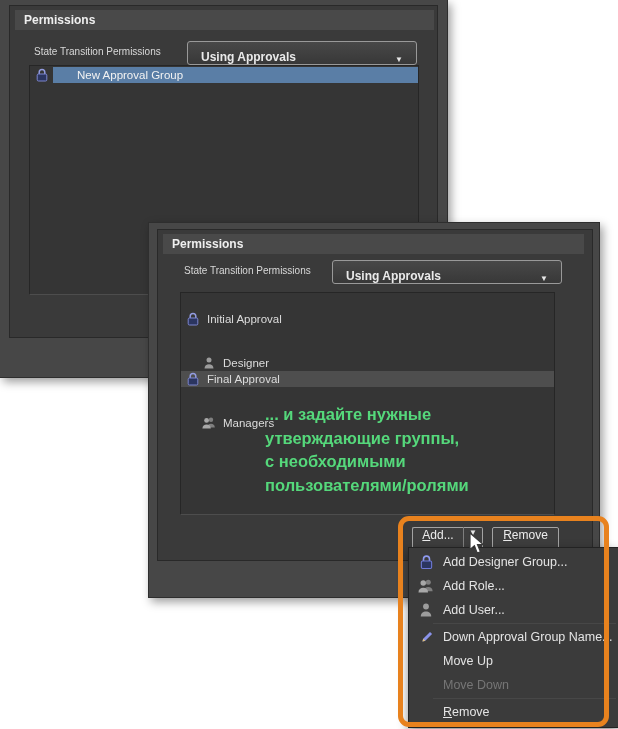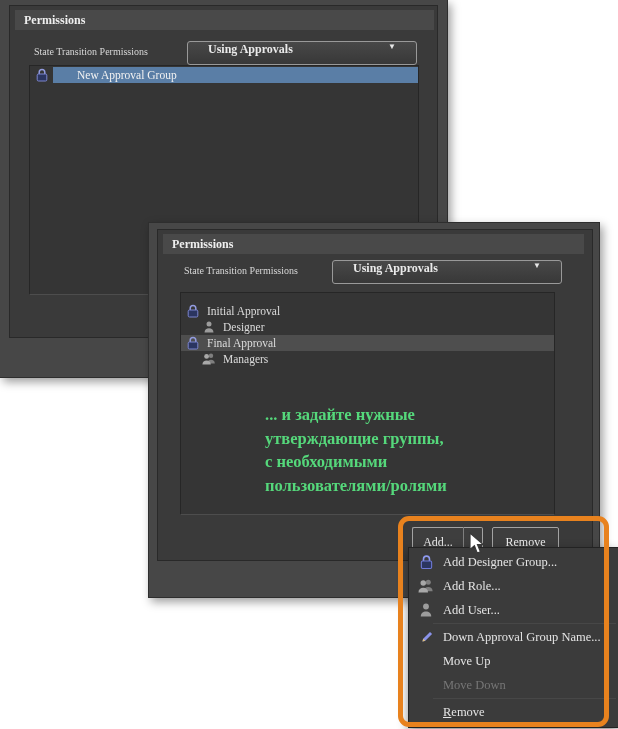--- a/index.html
+++ b/index.html
@@ -1,60 +1,60 @@
 <!DOCTYPE html>
 <html><head>
 <meta charset="utf-8">
 <style>
   * { margin:0; padding:0; box-sizing:border-box; }
   body { background:#fff; }
   #screen {
     position:relative; width:618px; height:729px; background:#ffffff;
-    font-family:Liberation Serif, serif; overflow:hidden;
+    font-family:Liberation Sans, sans-serif; overflow:hidden;
   }
   .window {
     position:absolute; background:#474747; border:1px solid #2e2e2e;
     box-shadow:3px 4px 9px rgba(0,0,0,0.38);
   }
   #win1 { left:0; top:0; width:448px; height:378px; border-left:none; border-top:none; z-index:1; }
   #win2 { left:148px; top:222px; width:452px; height:376px; z-index:2; }
   .panel { position:absolute; background:#3a3a3a; border:1px solid #292929; }
   #win1 .panel { left:9px; top:5px; width:429px; height:333px; }
   #win2 .panel { left:8px; top:6px; width:436px; height:332px; }
   .group-header {
     position:absolute; left:5px; top:4px; height:20px; background:#494949;
     color:#efefef; font-weight:bold; font-size:12px; line-height:20px; padding-left:9px;
   }
   #win1 .group-header { width:419px; }
   #win2 .group-header { width:421px; }
   .field-label { position:absolute; color:#d8d8d8; font-size:10px; }
   .dropdown {
     position:absolute; height:24px; background:linear-gradient(#484848,#383838);
-    border:1px solid #999999; border-radius:3px; display:flex; align-items:flex-start;
-    color:#eaeaea; font-size:12px; font-weight:bold; padding:0 20px; cursor:default;
+    border:1px solid #999999; border-radius:3px; display:flex; align-items:flex-end;
+    color:#eaeaea; font-size:12px; font-weight:bold; padding:0 13px; cursor:default;
   }
   .dropdown .dd-arrow { margin-left:auto; font-size:8px; color:#e6e6e6; }
   .listbox {
     position:absolute; background:#353535; border:1px solid #262626;
     border-bottom-color:#4d4d4d; overflow:hidden;
   }
   .list-row { display:flex; align-items:center; height:16px; padding-left:5px; }
   .list-row .ic { width:14px; display:flex; justify-content:center; margin-right:4px; flex:none; }
   .list-row .label-wrap { flex:1; color:#dcdcdc; font-size:11.5px; line-height:16px; padding-left:3px; }
-  .list-row.indent { padding-left:21px; }
+  .list-row.indent { padding-left:21px;margin-top:28px; }
   .list-row .label-wrap.sel-blue { background:#5A7EA6; color:#f2f2f2;padding-left:24px; }
   .list-row.sel-gray { background:#4e4e4e;align-items:center; }
   .annotation {
     position:absolute; color:#55D87B; font-weight:bold; font-size:16.5px;
     line-height:1.43; white-space:pre-line; z-index:5;
   }
   .btn {
     position:absolute; height:24px; background:#3e3e3e; border:1px solid #a3a3a3;
     border-radius:2px; color:#ececec; font-size:12px; display:flex;
-    align-items:flex-end; justify-content:center; cursor:default;
+    align-items:flex-start; justify-content:center; cursor:default;
   }
   .split-main { border-right:none; border-radius:2px 0 0 2px; }
   .split-arrow {
     border-radius:0 2px 2px 0; border-left:1px solid #7e7e7e; width:20px;
     font-size:8px; color:#e6e6e6;
   }
   .mnemonic { display:inline-block; }
   .mnemonic::first-letter { text-decoration:underline; }
   .menu {
     position:absolute; left:408px; top:547px; width:210px; height:181px;
@@ -103,21 +103,21 @@
 
   <div class="window" id="win2">
     <div class="panel">
       <div class="group-header">Permissions</div>
       <div class="field-label" style="left:26px; top:35px;">State Transition Permissions</div>
       <div class="dropdown" style="left:174px; top:30px; width:230px;">
         <span>Using Approvals</span>
         <span class="dd-arrow">▼</span>
       </div>
       <div class="listbox" style="left:22px; top:62px; width:375px; height:223px;">
-        <div class="list-row" style="margin-top:10px;">
+        <div class="list-row" style="margin-top:18px;">
           <span class="ic">
             <svg width="12" height="14" viewBox="0 0 12 14">
                 <path d="M3.2 6.2 V4.3 a2.8 2.8 0 0 1 5.6 0 V6.2" fill="none" stroke="#939ce0" stroke-width="1.5"></path>
                 <rect x="1.2" y="6" width="9.6" height="7" rx="1.2" fill="#2b3560" stroke="#7d86cf" stroke-width="1"></rect>
               </svg>
           </span>
           <span class="label-wrap">Initial Approval</span>
         </div>
         <div class="list-row indent">
           <span class="ic">

